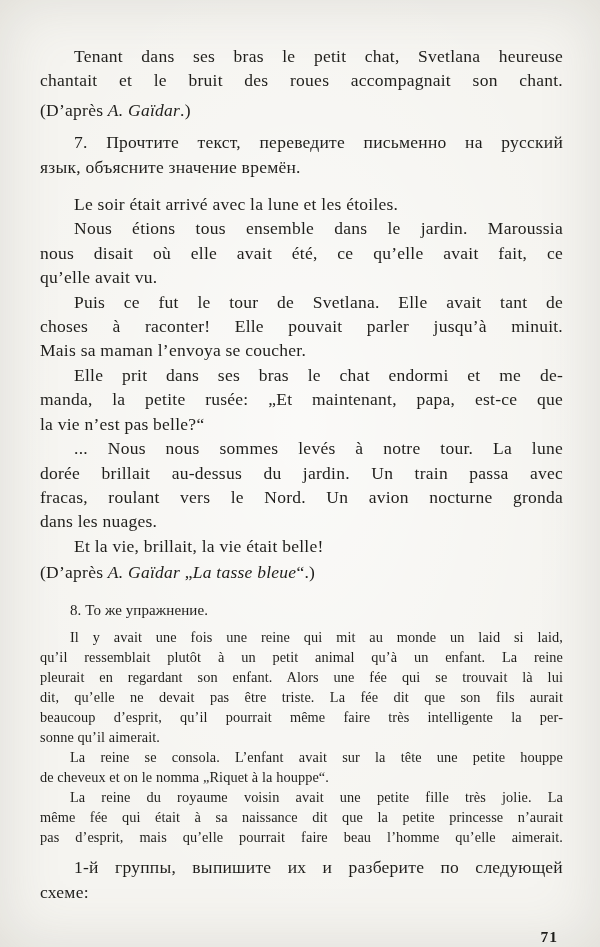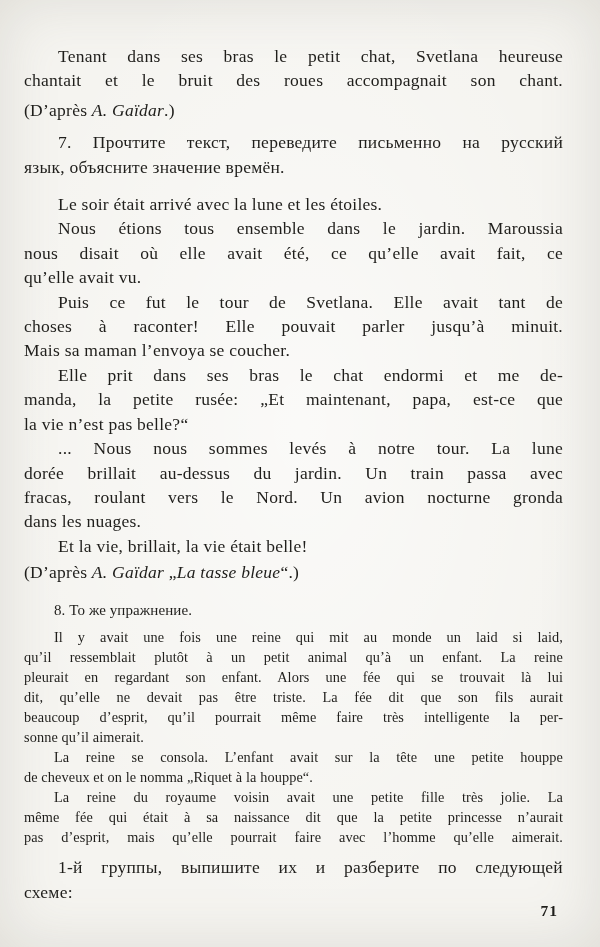--- a/index.html
+++ b/index.html
@@ -15,21 +15,21 @@
     height: 947px;
     background:
       radial-gradient(ellipse at 50% 45%, rgba(255,255,255,0.55) 0%, rgba(255,255,255,0) 70%),
       #f5f4f0;
     box-shadow: inset 0 0 60px rgba(120,115,100,0.18);
     font-family: "Liberation Serif", "DejaVu Serif", serif;
     color: #1f1e1b;
     -webkit-font-smoothing: antialiased;
   }
   .page-body {
-    padding: 44px 37px 0 24px;
+    padding: 44px 37px 0 40px;
   }
   .block { margin: 0; }
   .block.large {
     font-size: 17.5px;
     line-height: 24.4px;
     letter-spacing: 0.25px;
   }
   .block.small {
     font-size: 14.3px;
     line-height: 19.9px;
@@ -57,21 +57,21 @@
   .it { font-style: italic; }
 
   #block-attribution-1 { margin: 5px 22px 8px 0; }
   #block-exercise-7   { margin-bottom: 13px; }
   #block-attribution-2 { margin: 2px 20px 16px 0; }
   #block-exercise-8   { margin-top: 5px; margin-bottom: 8px; font-size: 15px; }
   #block-exercise-9   { margin-top: 8px; }
 
   .page-number {
     position: absolute;
-    top: 902px;
+    top: 928px;
     right: 42px;
     font-size: 15.5px;
     font-weight: bold;
     letter-spacing: 1px;
     color: #1f1e1b;
     margin-left: 23px;
   }
 </style>
 </head>
 <body>
@@ -130,21 +130,21 @@
         <div class="text-line">beaucoup d’esprit, qu’il pourrait même faire très intelligente la per-</div>
         <div class="text-line">sonne qu’il aimerait.</div>
       </div>
       <div class="block small" id="block-para-reine-2">
         <div class="text-line">La reine se consola. L’enfant avait sur la tête une petite houppe</div>
         <div class="text-line">de cheveux et on le nomma „Riquet à la houppe“.</div>
       </div>
       <div class="block small" id="block-para-reine-3">
         <div class="text-line">La reine du royaume voisin avait une petite fille très jolie. La</div>
         <div class="text-line">même fée qui était à sa naissance dit que la petite princesse n’aurait</div>
-        <div class="text-line">pas d’esprit, mais qu’elle pourrait faire avec l’homme qu’elle aimerait.</div>
+        <div class="text-line">pas d’esprit, mais qu’elle pourrait faire beau l’homme qu’elle aimerait.</div>
       </div>
       <div class="block large" id="block-exercise-9">
         <div class="text-line">1-й группы, выпишите их и разберите по следующей</div>
         <div class="text-line">схеме:</div>
       </div>
     </div>
   <div class="page-number">71</div>
 </div>
 
 </body></html>

